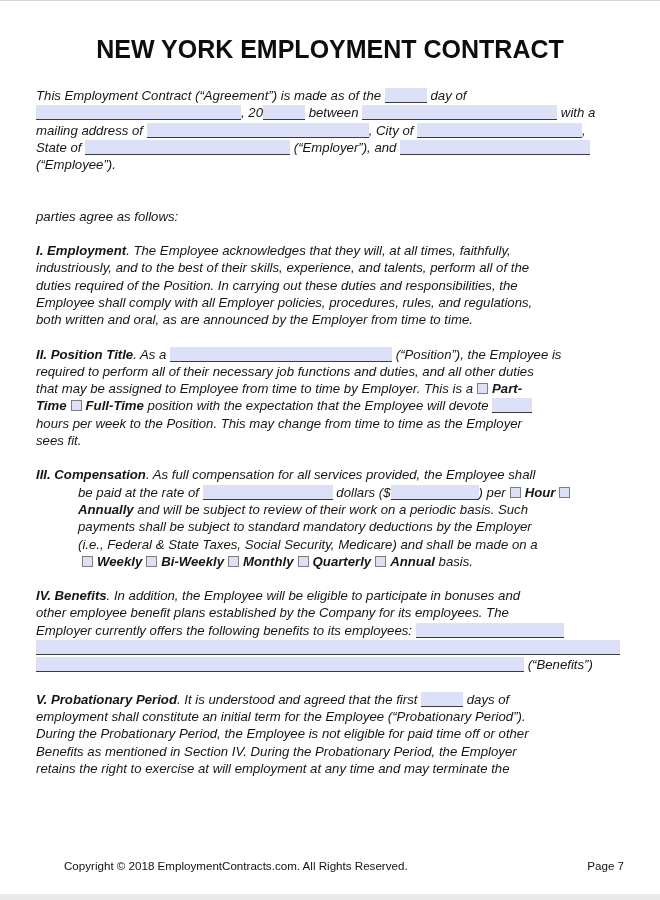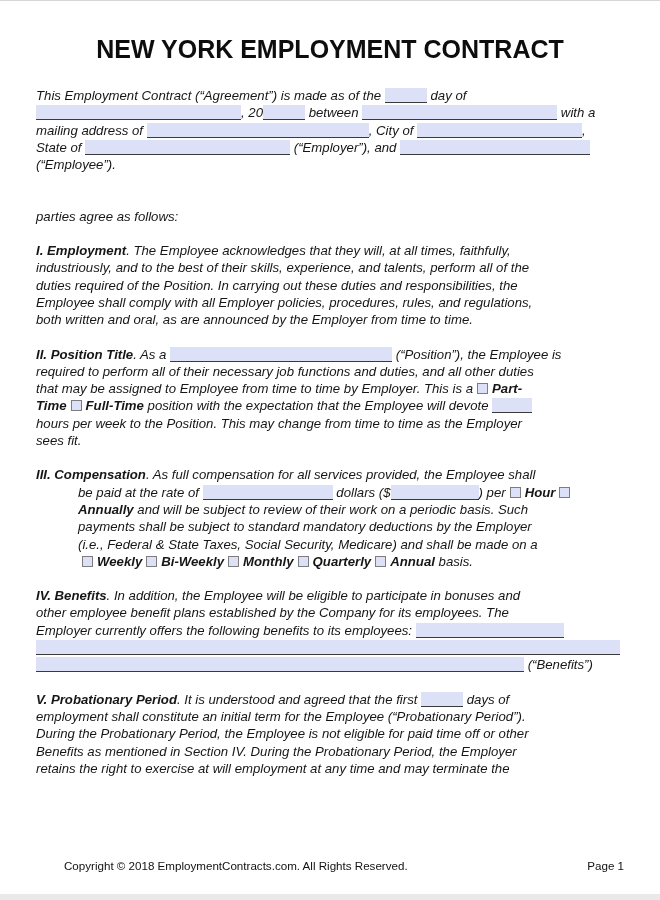--- a/index.html
+++ b/index.html
@@ -49,15 +49,15 @@
       <p><span>This Employment Contract (“Agreement”) is made as of the </span><span class="blank" style="width: 42px;"></span><span> day of</span><br><span class="blank" style="width: 205px;"></span><span>, 20</span><span class="blank" style="width: 42px;"></span><span> between </span><span class="blank" style="width: 195px;"></span><span> with a</span><br><span>mailing address of </span><span class="blank" style="width: 222px;"></span><span>, City of </span><span class="blank" style="width: 165px;"></span><span>,</span><br><span>State of </span><span class="blank" style="width: 205px;"></span><span> (“Employer”), and </span><span class="blank" style="width: 190px;"></span><br><span>(“Employee”).</span></p>
       <p><br><span>parties agree as follows:</span></p>
       <p><span class="b">I. Employment</span><span>. The Employee acknowledges that they will, at all times, faithfully,</span><br><span>industriously, and to the best of their skills, experience, and talents, perform all of the</span><br><span>duties required of the Position. In carrying out these duties and responsibilities, the</span><br><span>Employee shall comply with all Employer policies, procedures, rules, and regulations,</span><br><span>both written and oral, as are announced by the Employer from time to time.</span></p>
       <p><span class="b">II. Position Title</span><span>. As a </span><span class="blank" style="width: 222px;"></span><span> (“Position”), the Employee is</span><br><span>required to perform all of their necessary job functions and duties, and all other duties</span><br><span>that may be assigned to Employee from time to time by Employer. This is a</span><span class="cb"></span><span class="b">Part-</span><br><span class="b">Time</span><span class="cb"></span><span class="b">Full-Time</span><span> position with the expectation that the Employee will devote </span><span class="blank" style="width: 40px;"></span><br><span>hours per week to the Position. This may change from time to time as the Employer</span><br><span>sees fit.</span></p>
       <p class="hanging"><span class="b">III. Compensation</span><span>. As full compensation for all services provided, the Employee shall</span><br><span>be paid at the rate of </span><span class="blank" style="width: 130px;"></span><span> dollars ($</span><span class="blank" style="width: 88px;"></span><span>) per</span><span class="cb"></span><span class="b">Hour</span><span class="cb"></span><br><span class="b">Annually</span><span> and will be subject to review of their work on a periodic basis. Such</span><br><span>payments shall be subject to standard mandatory deductions by the Employer</span><br><span>(i.e., Federal &amp; State Taxes, Social Security, Medicare) and shall be made on a</span><br><span class="cb"></span><span class="b">Weekly</span><span class="cb"></span><span class="b">Bi-Weekly</span><span class="cb"></span><span class="b">Monthly</span><span class="cb"></span><span class="b">Quarterly</span><span class="cb"></span><span class="b">Annual</span><span> basis.</span></p>
       <p><span class="b">IV. Benefits</span><span>. In addition, the Employee will be eligible to participate in bonuses and</span><br><span>other employee benefit plans established by the Company for its employees. The</span><br><span>Employer currently offers the following benefits to its employees: </span><span class="blank" style="width: 148px;"></span><br><span class="blank" style="width: 584px;"></span><br><span class="blank" style="width: 488px;"></span><span> (“Benefits”)</span></p>
       <p><span class="b">V. Probationary Period</span><span>. It is understood and agreed that the first </span><span class="blank" style="width: 42px;"></span><span> days of</span><br><span>employment shall constitute an initial term for the Employee (“Probationary Period”).</span><br><span>During the Probationary Period, the Employee is not eligible for paid time off or other</span><br><span>Benefits as mentioned in Section IV. During the Probationary Period, the Employer</span><br><span>retains the right to exercise at will employment at any time and may terminate the</span></p>
     </div>
   <div class="footer">
     <span>Copyright © 2018 EmploymentContracts.com. All Rights Reserved.</span>
-    <span>Page 1</span>
+    <span>Page 7</span>
   </div>
 </div>
 
 </body></html>

